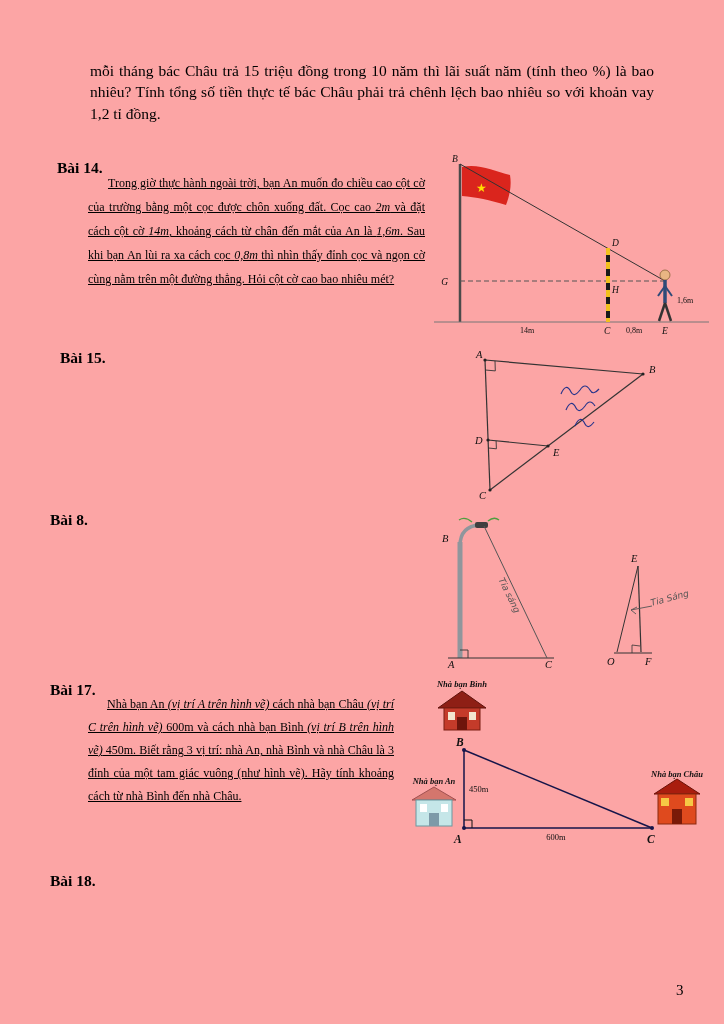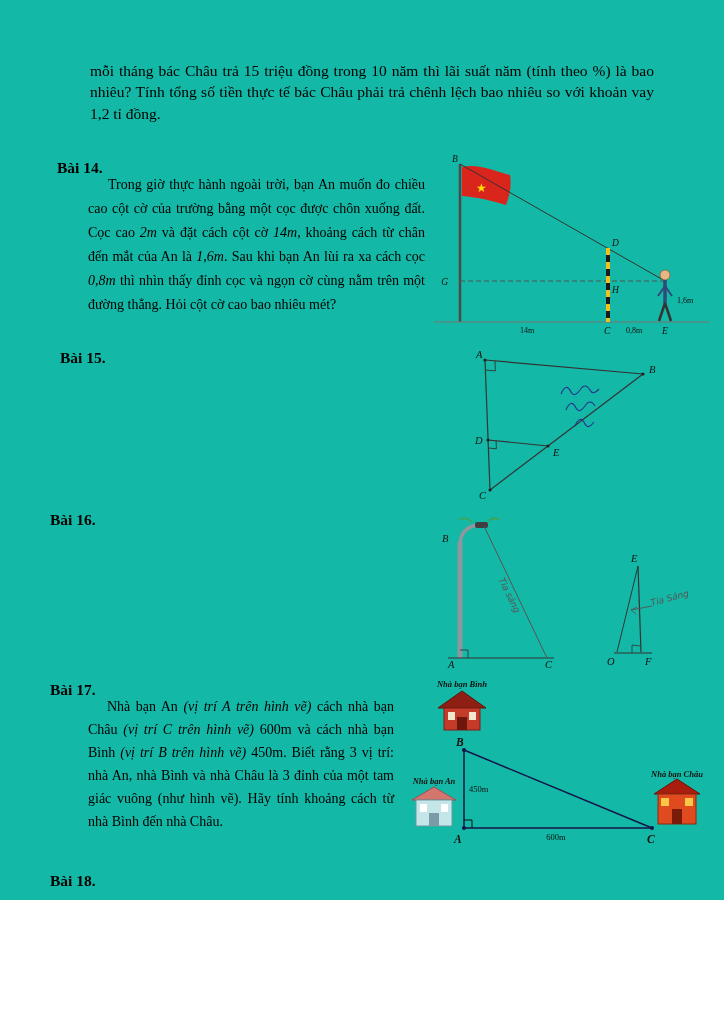--- a/index.html
+++ b/index.html
@@ -1,20 +1,20 @@
 <!DOCTYPE html>
 <html><head>
 <meta charset="utf-8">
 <style>
   html,body{margin:0;padding:0;}
   body{width:724px;height:1024px;background:#ffffff;font-family:"Liberation Serif",serif;color:#000;}
-  .page{position:relative;width:724px;height:900px;background:#14b8a6;overflow:hidden;}
+  .page{position:relative;width:724px;height:1024px;background:#fca5a5;overflow:hidden;}
   .intro{position:absolute;left:90px;top:44px;width:564px;font-size:15.5px;line-height:21.5px;text-align:justify;}
   .plabel{position:absolute;font-weight:700;font-size:15.5px;white-space:nowrap;}
-  .pbody{position:absolute;font-size:14px;text-align:justify;}
+  .pbody{position:absolute;font-size:12px;text-align:justify;text-decoration:underline;}
   .fig{position:absolute;}
   .pagenum{position:absolute;left:676px;top:982px;font-size:15px;}
   svg text{font-family:"Liberation Serif",serif;}
   .pt{font-style:italic;font-size:9.5px;fill:#111;}
   .pt10{font-style:italic;font-size:10.5px;fill:#111;}
   .dim{font-size:8px;fill:#111;}
   .dim85{font-size:8.5px;fill:#111;}
   .hw{font-style:italic;font-size:9px;fill:#555;font-family:"DejaVu Sans",sans-serif;}
   .houselbl{font-weight:700;font-style:italic;font-size:8.5px;fill:#111;}
   .big-pt{font-weight:700;font-style:italic;font-size:11.5px;fill:#111;}
@@ -78,21 +78,21 @@
       <path d="M101,66 q5,-12 10,-2 q3,6 9,-2 q5,-8 10,0"></path>
       <path d="M110,82 q5,-12 10,-2 q3,6 9,-2"></path>
     </g>
     <text class="pt10" x="11" y="14">A</text>
     <text class="pt10" x="184" y="29">B</text>
     <text class="pt10" x="14" y="155">C</text>
     <text class="pt10" x="10" y="100">D</text>
     <text class="pt10" x="88" y="112">E</text>
   </svg>
 
-  <span class="plabel" style="left:50px;top:511px">Bài 16.</span>
+  <span class="plabel" style="left:50px;top:511px">Bài 8.</span>
 
   <svg class="fig" style="left:428px;top:512px" width="262" height="158" viewBox="0 0 262 158">
     <line x1="32" y1="30" x2="32" y2="146" stroke="#8f969c" stroke-width="5"></line>
     <path d="M32,34 Q32,14 52,13" fill="none" stroke="#8f969c" stroke-width="3.5"></path>
     <rect x="47" y="10" width="13" height="6" rx="2" fill="#3f3f3f"></rect>
     <g stroke="#4f9e3f" stroke-width="1.4" fill="none">
       <path d="M44,10 q-7,-6 -13,-2"></path>
       <path d="M60,9 q6,-5 11,-1"></path>
     </g>
     <line x1="20" y1="146" x2="126" y2="146" stroke="#333" stroke-width="1"></line>

